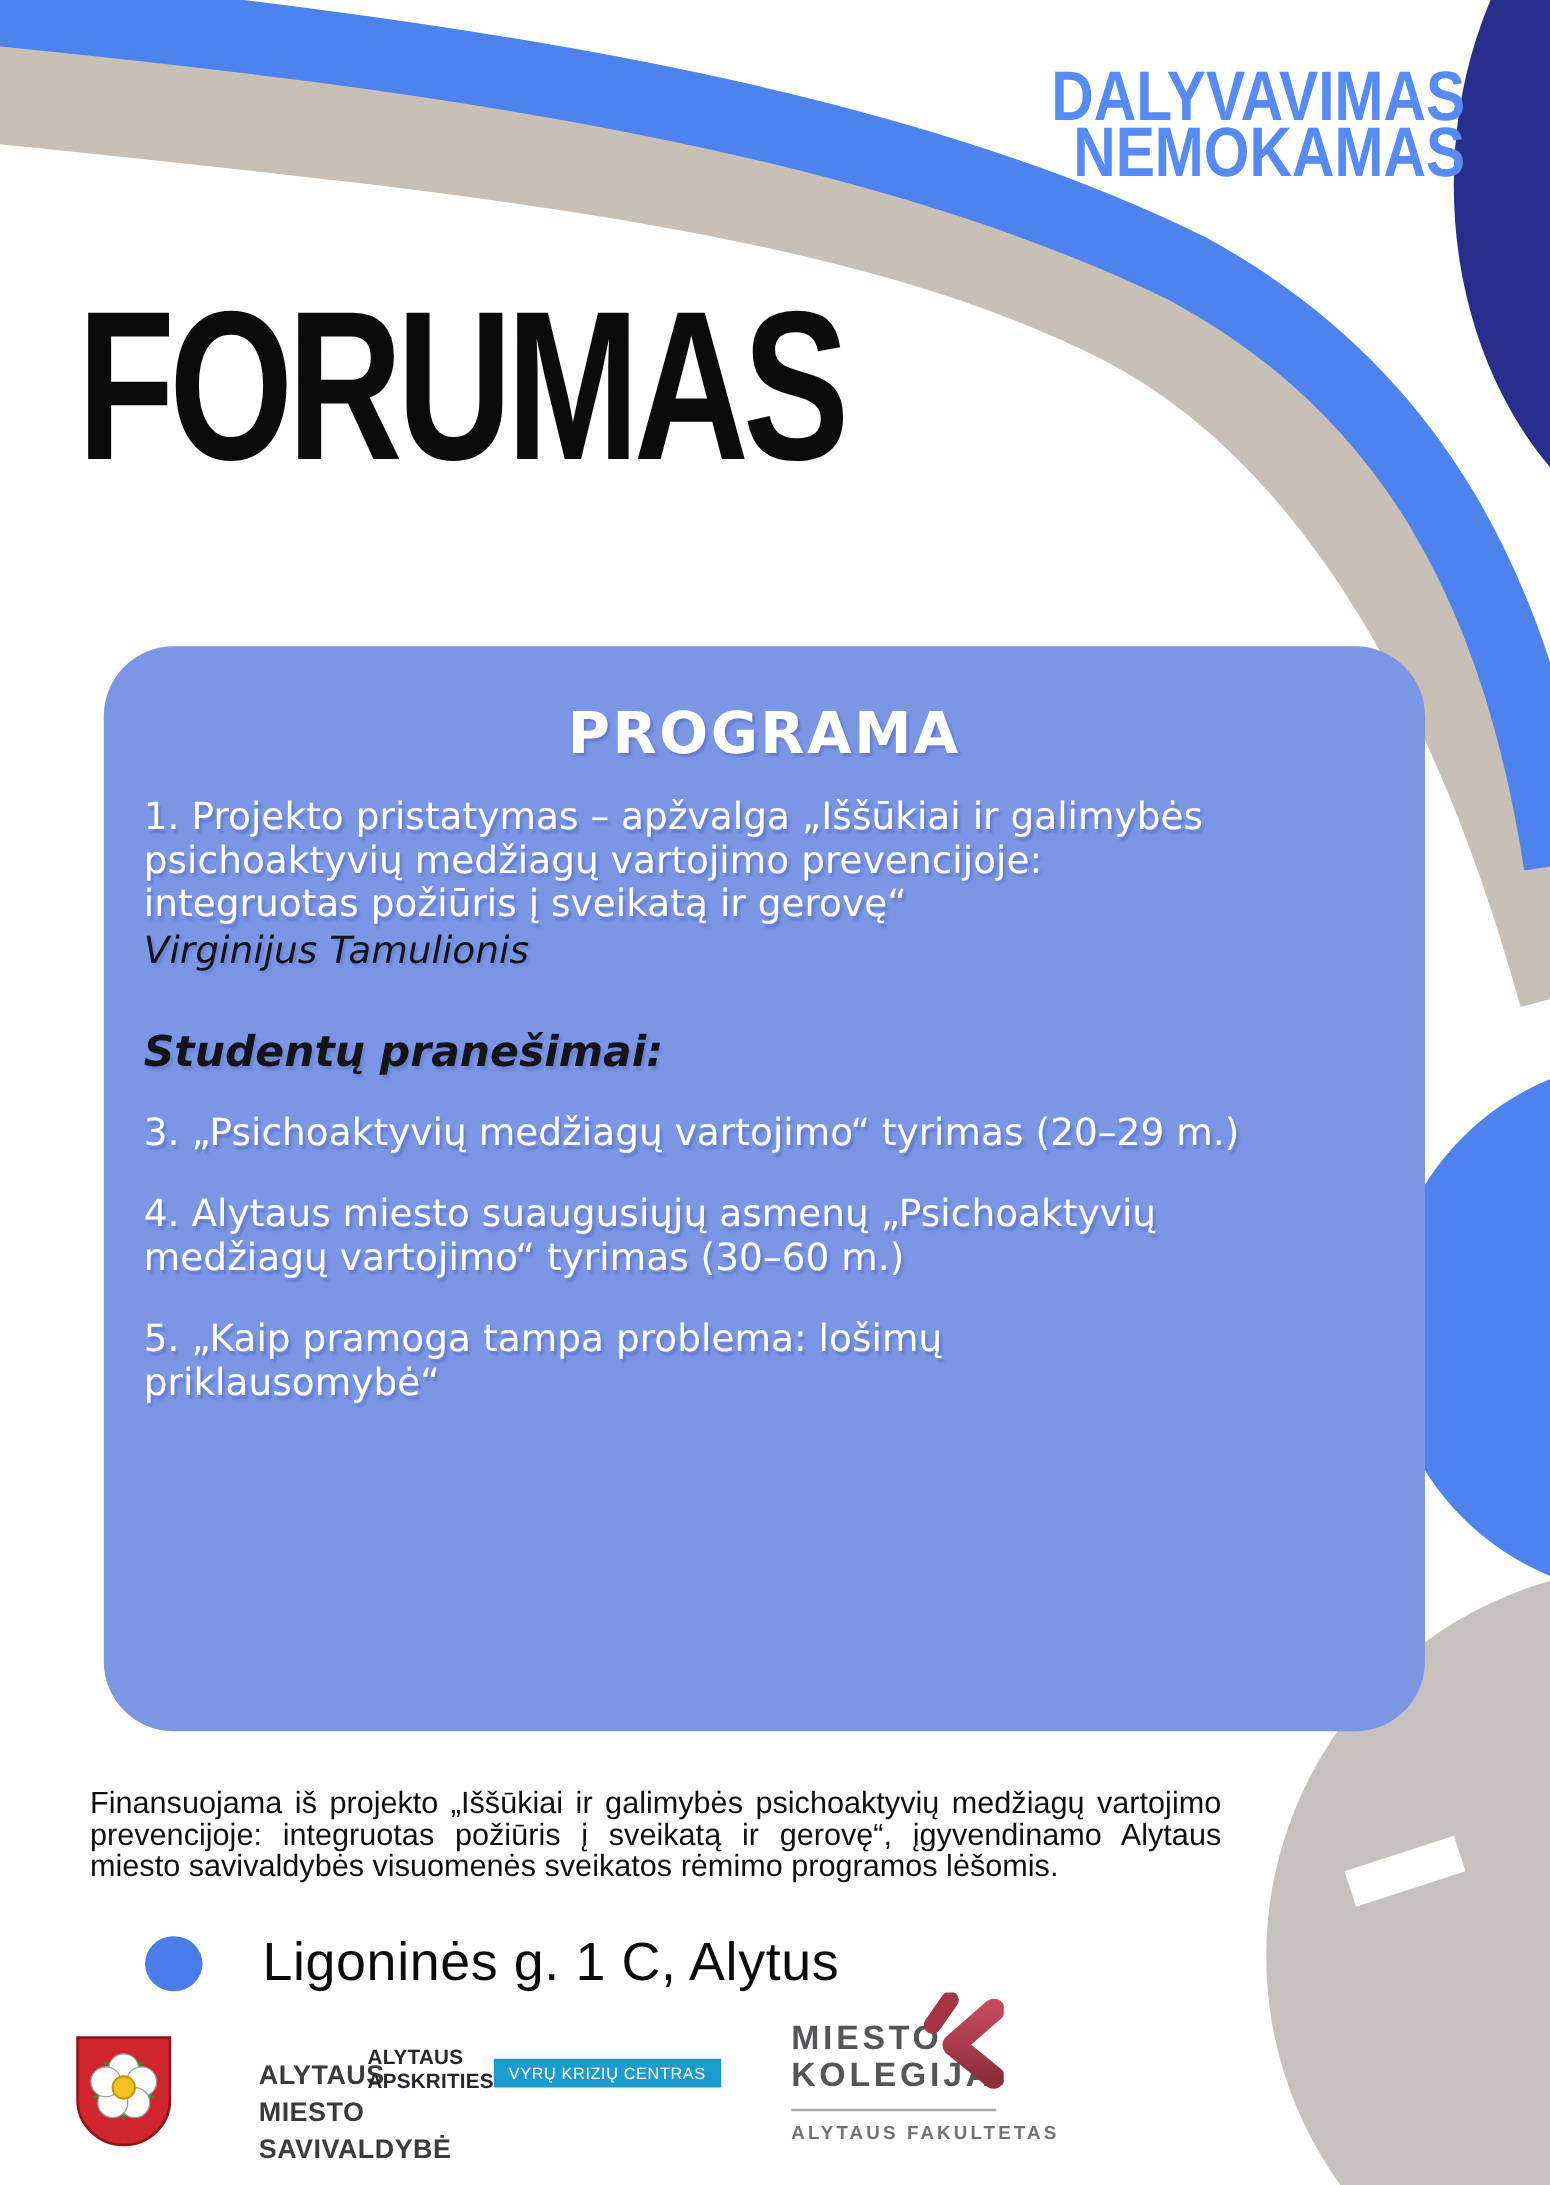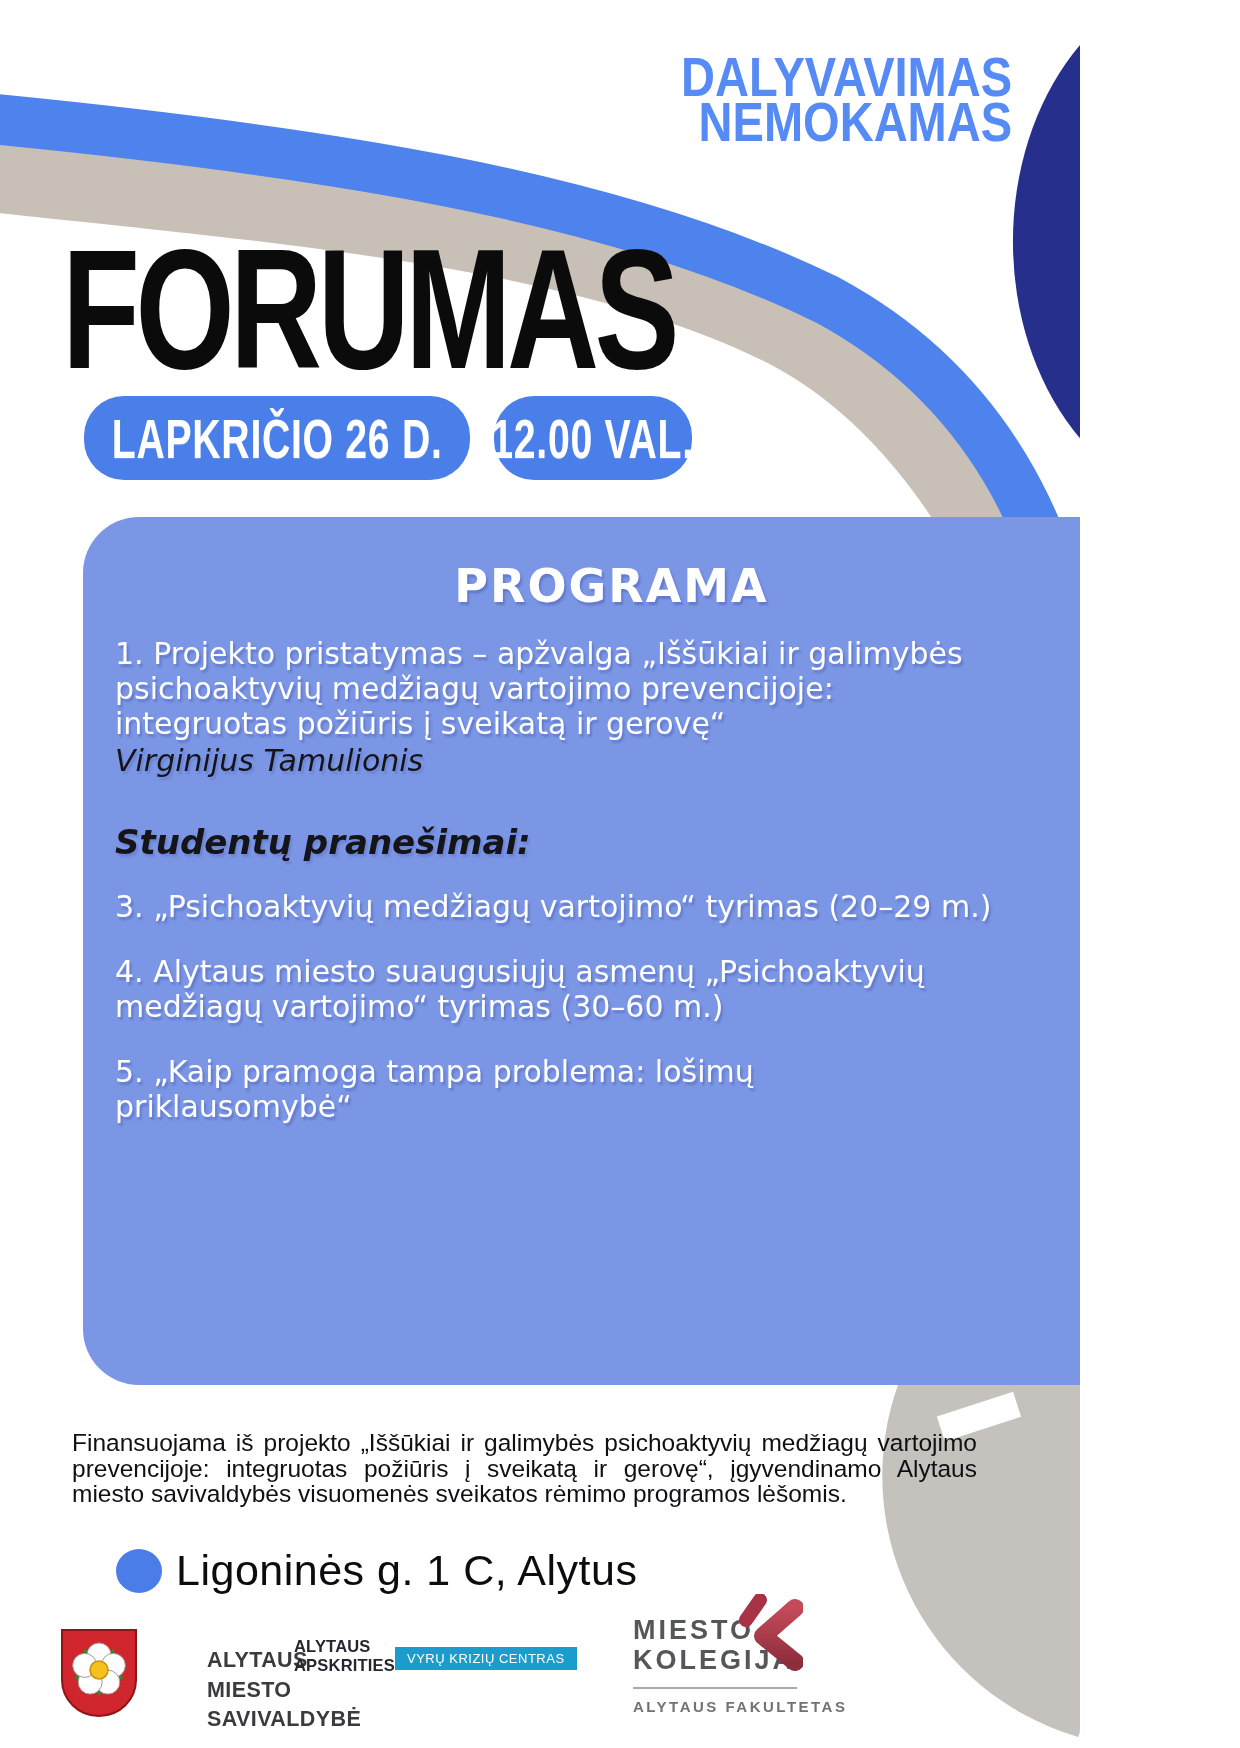--- a/index.html
+++ b/index.html
@@ -1,19 +1,19 @@
 <!DOCTYPE html>
 <html><head>
 <meta charset="utf-8">
 <style>
   html,body{margin:0;padding:0;}
   body{font-family:"Liberation Sans", sans-serif;}
   #poster{
-    position:relative; width:1080px; height:1748px;
-    background:#ffffff; overflow:hidden;border-radius:19px;
+    position:relative; width:1240px; height:1748px;
+    background:#ffffff; overflow:hidden;
   }
   #bg-shapes{position:absolute; inset:0; width:100%; height:100%;}
 
   
   .free-badge{
     position:absolute; top:54px; right:68px;
     text-align:right; color:#568af4; font-weight:bold;
     font-size:56px; line-height:45px; letter-spacing:0px;
     transform:scaleX(0.84); transform-origin:right top;
     white-space:nowrap;
@@ -72,21 +72,21 @@
   .w940{width:940px;} .w800{width:800px;}
 
   
   .funding{
     position:absolute; left:72px; top:1430px; width:905px;
     font-size:24.5px; line-height:1.05; color:#101014;
     text-align:justify; text-align-last:left;
   }
 
   
-  .address-row{position:absolute; left:116px; top:1546px; display:flex; align-items:center;}
+  .address-row{position:absolute; left:116px; top:1546px; display:flex; align-items:center;gap:34px;}
   .address-dot{width:46px; height:44px; border-radius:50%; background:#4a7de8;}
   .address-text{margin-left:14px; font-size:43px; color:#0c0c0e; letter-spacing:0.5px;}
 
   
   .muni-text{
     position:absolute; left:207px; top:1646px;
     font-size:21.5px; font-weight:bold; color:#3b3b3d;
     line-height:1.38; letter-spacing:0.4px;
   }
   .crisis{
@@ -119,28 +119,20 @@
     <rect x="1078" y="1482" width="92" height="30" fill="#ffffff" transform="rotate(-18 1124 1497)"></rect>
   </svg>
 
   <div class="free-badge">
     <div>DALYVAVIMAS</div>
     <div>NEMOKAMAS</div>
   </div>
 
   <div class="title">FORUMAS</div>
 
-  <div class="pill-row">
-    <div class="pill date">
-      <span>LAPKRIČIO 26 D.</span>
-    </div>
-    <div class="pill time">
-      <span>12.00 VAL.</span>
-    </div>
-  </div>
 
   <div class="panel">
     <div class="panel-heading">PROGRAMA</div>
     <div class="p-item p-item1">1. Projekto pristatymas – apžvalga „Iššūkiai ir galimybės psichoaktyvių medžiagų vartojimo prevencijoje: integruotas požiūris į sveikatą ir gerovę“</div>
     <div class="p-speaker">Virginijus Tamulionis</div>
     <div class="p-sub">Studentų pranešimai:</div>
     <div class="p-item gap30">3. „Psichoaktyvių medžiagų vartojimo“ tyrimas (20–29 m.)</div>
     <div class="p-item gap30 w940">4. Alytaus miesto suaugusiųjų asmenų „Psichoaktyvių medžiagų vartojimo“ tyrimas (30–60 m.)</div>
     <div class="p-item gap30 w800">5. „Kaip pramoga tampa problema: lošimų priklausomybė“</div>
   </div>

